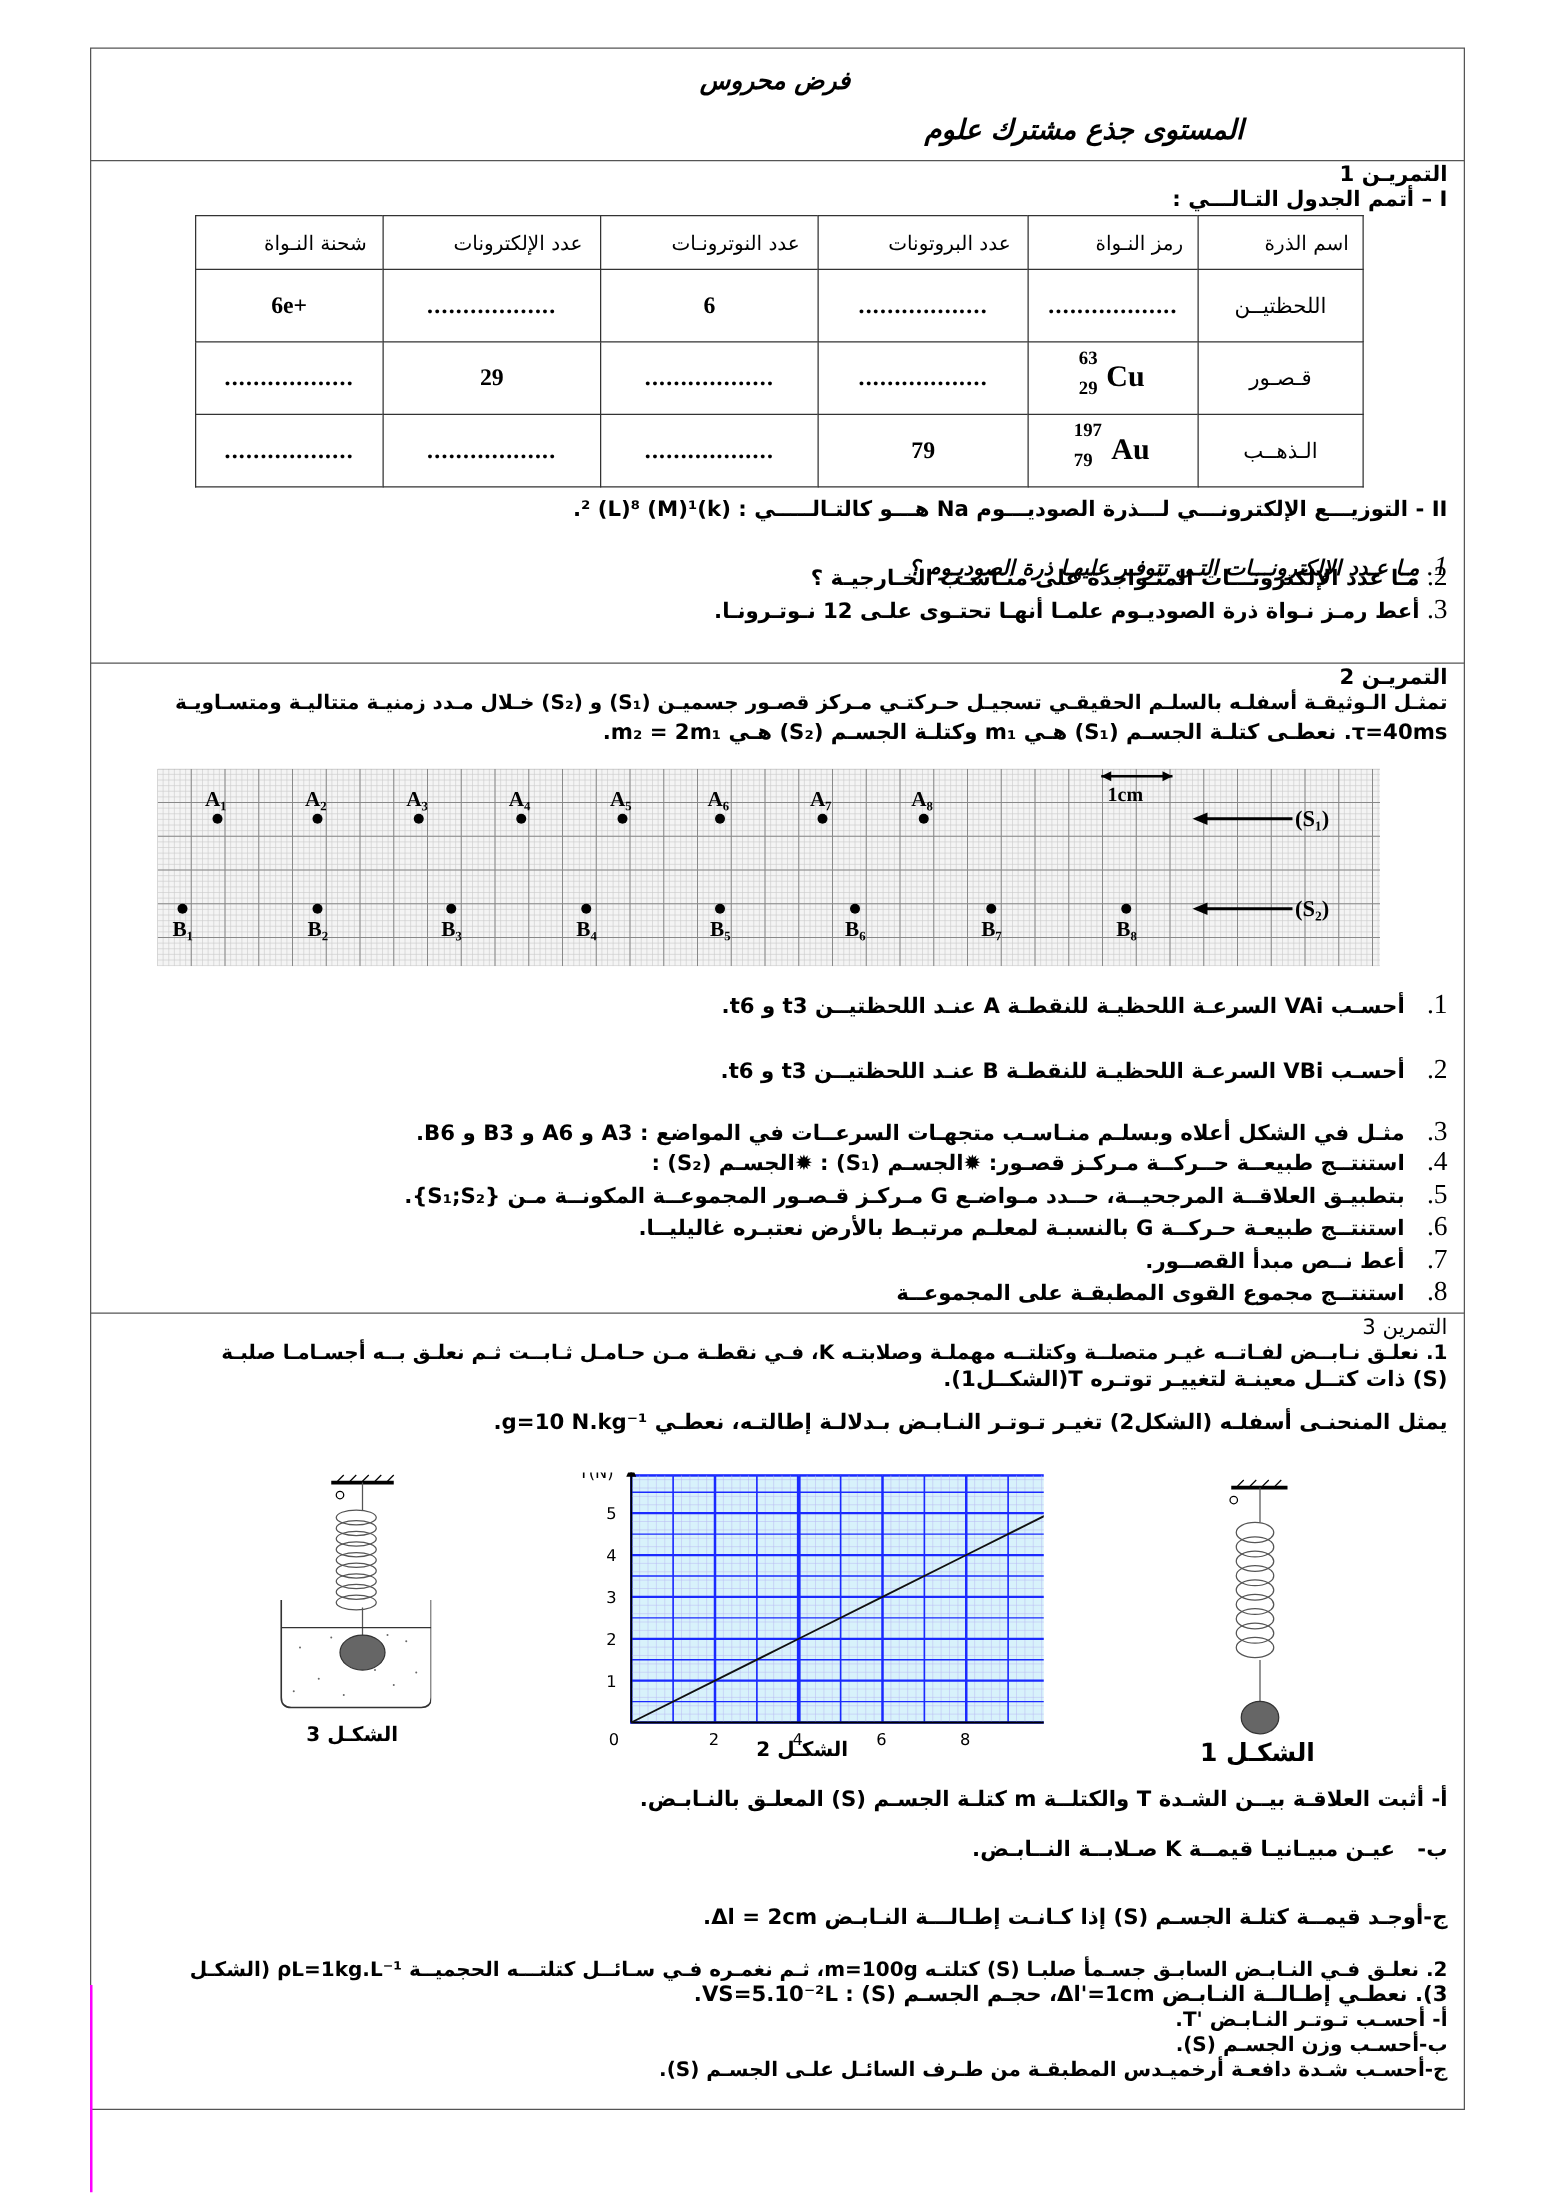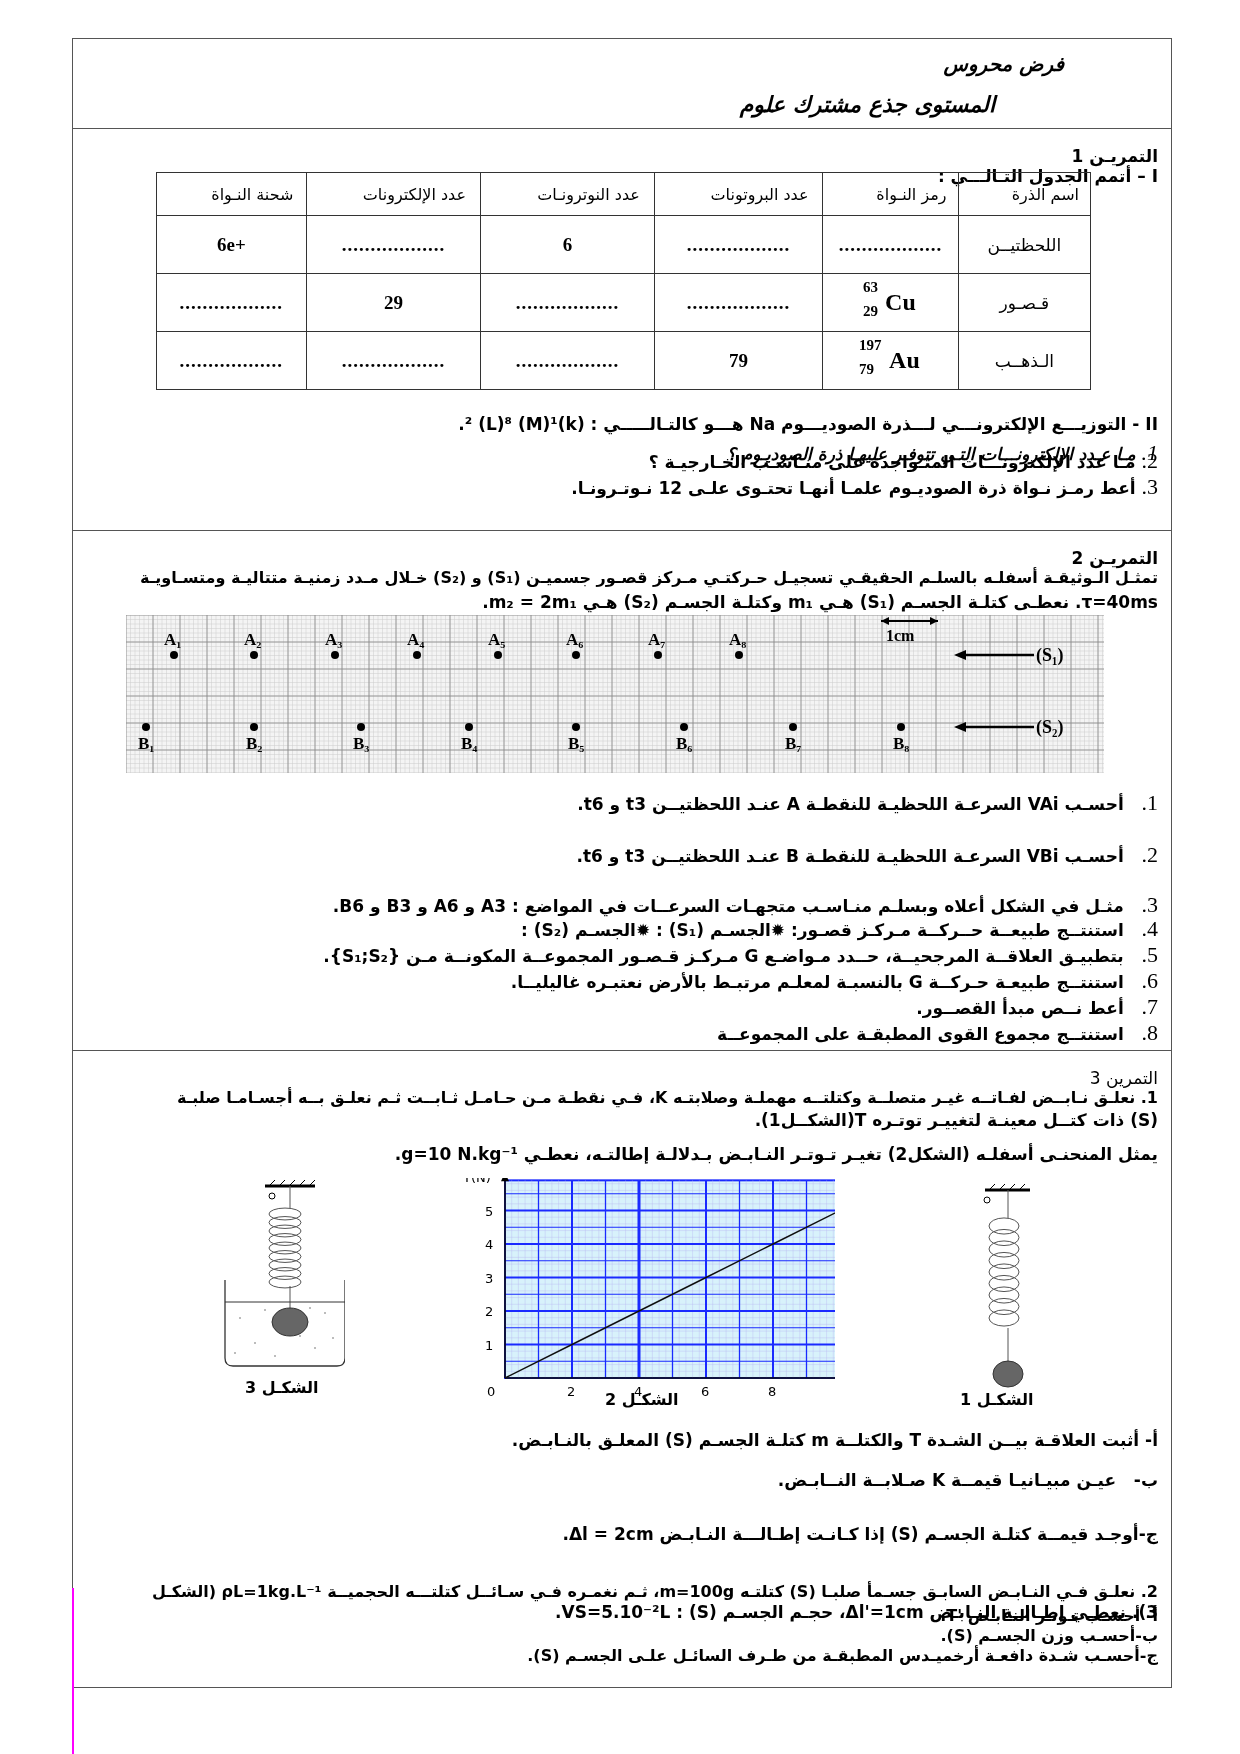--- a/index.html
+++ b/index.html
@@ -4,23 +4,23 @@
 <style>
   html, body { margin:0; padding:0; background:#ffffff; }
   body { width:1240px; height:1754px; position:relative; overflow:hidden;
          font-family:"DejaVu Sans", sans-serif; color:#000; }
   .frame { position:absolute; left:72px; top:38px; width:1100px; height:1650px;
            border:1.5px solid #555; box-sizing:border-box; }
   .hr { position:absolute; left:72px; width:1100px; height:0; border-top:1.5px solid #555; }
   .rtl { direction:rtl; text-align:right; }
   .abs { position:absolute; }
   .bold { font-weight:bold; }
-  .title1 { left:0; width:1064px; top:52px; text-align:right; font-size:20px; font-weight:bold; font-style:italic; }
+  .title1 { left:0; width:1240px; top:52px; text-align:center; font-size:20px; font-weight:bold; font-style:italic; }
   .title2 { right:245px; top:92px; font-size:22px; font-weight:bold; font-style:italic; }
-  .line { position:absolute; right:82px; font-size:17px; font-weight:bold; line-height:20px; white-space:nowrap;margin-top:16px; }
+  .line { position:absolute; right:82px; font-size:17px; font-weight:bold; line-height:20px; white-space:nowrap; }
   table.atoms { position:absolute; left:156px; top:172px; width:935px; border-collapse:collapse; direction:rtl; }
   table.atoms td, table.atoms th { border:1.3px solid #333; text-align:center; font-family:"Liberation Serif", serif; font-weight:bold; font-size:19px; }
   table.atoms th { height:40px; font-family:"DejaVu Sans", sans-serif; font-size:16px; font-weight:normal;padding-left:43px; }
   table.atoms td { height:55px; }
   .dots { letter-spacing:1px; font-weight:bold; }
   .nuc { font-family:"Liberation Serif", serif; font-weight:bold; font-size:24px; position:relative; display:inline-block; direction:ltr; }
   .nuc .a { position:absolute; left:-2px; top:-10px; font-size:15px; }
   .nuc .z { position:absolute; left:-2px; top:14px; font-size:15px; }
   .ticker { position:absolute; left:126px; top:615px; width:978px; height:158px; background:#f4f4f4; overflow:hidden; }
   .ticker svg { display:block; }
@@ -646,21 +646,21 @@
         <ellipse cx="34" cy="82.5" rx="15" ry="8.049999999999999"></ellipse>
         <ellipse cx="34" cy="94" rx="15" ry="8.049999999999999"></ellipse>
         <ellipse cx="34" cy="105.5" rx="15" ry="8.049999999999999"></ellipse>
         <ellipse cx="34" cy="117" rx="15" ry="8.049999999999999"></ellipse>
         <ellipse cx="34" cy="128.5" rx="15" ry="8.049999999999999"></ellipse>
         <ellipse cx="34" cy="140" rx="15" ry="8.049999999999999"></ellipse>
       </g>
     <line x1="38" y1="150" x2="38" y2="188" stroke="#555"></line>
     <ellipse cx="38" cy="196" rx="15" ry="13" fill="#666" stroke="#333"></ellipse>
   </svg>
-  <div class="abs rtl bold" style="left:-10px;top:212px;font-size:16px;white-space:nowrap;">الشكـل 1</div>
+  <div class="abs rtl bold" style="left:-10px;top:212px;font-size:20px;white-space:nowrap;">الشكـل 1</div>
 </div>
 
 <div class="q" style="top:1430px;"><span>أ-</span> <span>أثبت العلاقـة بيــن الشـدة T والكتلــة m كتلـة الجسـم (S) المعلـق بالنـابـض.</span></div>
 <div class="q" style="top:1470px;"><span>ب-</span>&nbsp;&nbsp; <span>عيـن مبيـانيـا قيمــة K صـلابــة النــابـض.</span></div>
 <div class="q" style="top:1524px;"><span>ج-</span><span>أوجـد قيمــة كتلـة الجسـم (S) إذا كـانـت إطـالـــة النـابـض Δl = 2cm.</span></div>
 
 <div class="line rtl" style="top:1566px;font-size:16px;">2.  نعلـق فـي النـابـض السابـق جسـمأ صلبـا (S) كتلتـه m=100g، ثـم نغمـره فـي سـائــل كتلتـــه الحجميــة ρL=1kg.L⁻¹ (الشكـل</div>
 <div class="line rtl" style="top:1586px;">3). نعطـي إطـالــة النـابـض Δl'=1cm، حجـم الجسـم (S) : VS=5.10⁻²L.</div>
 <div class="q" style="top:1606px;font-size:16px;"><span>أ-</span> <span>أحسـب تـوتـر النـابـض 'T.</span></div>
 <div class="q" style="top:1626px;font-size:16px;"><span>ب-</span><span>أحسـب وزن الجسـم (S).</span></div>

